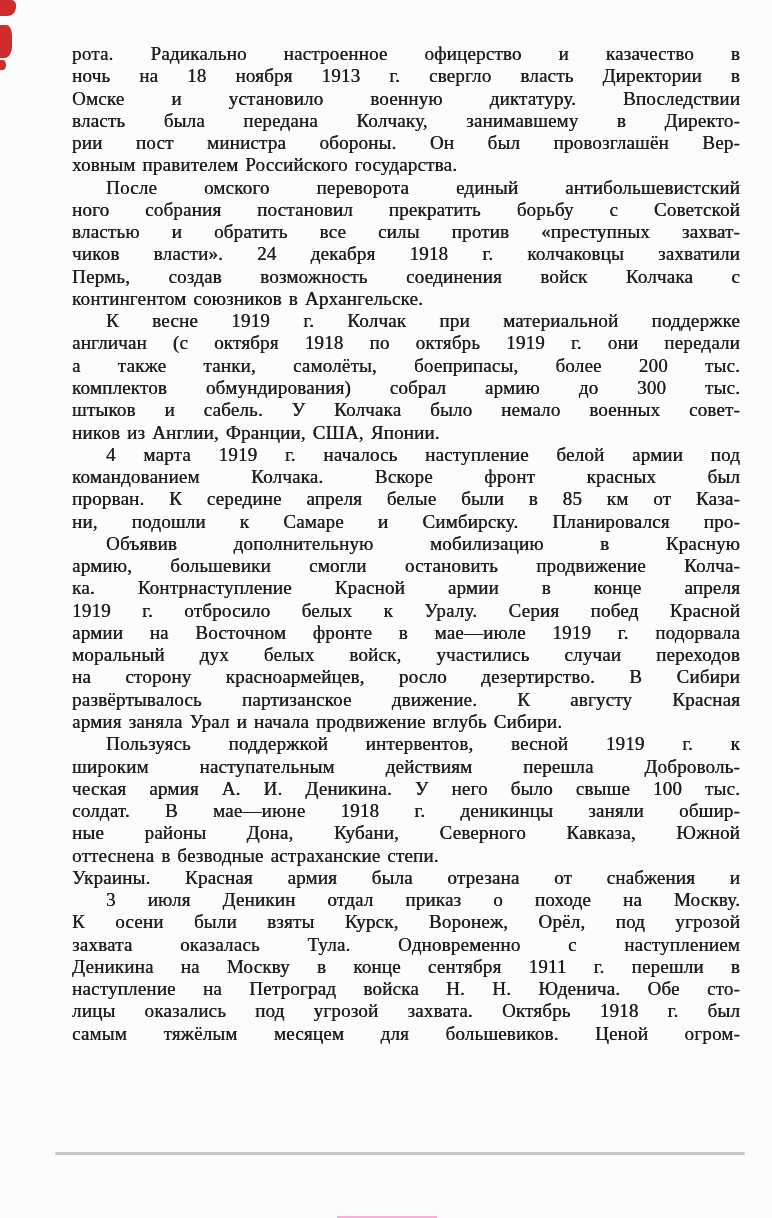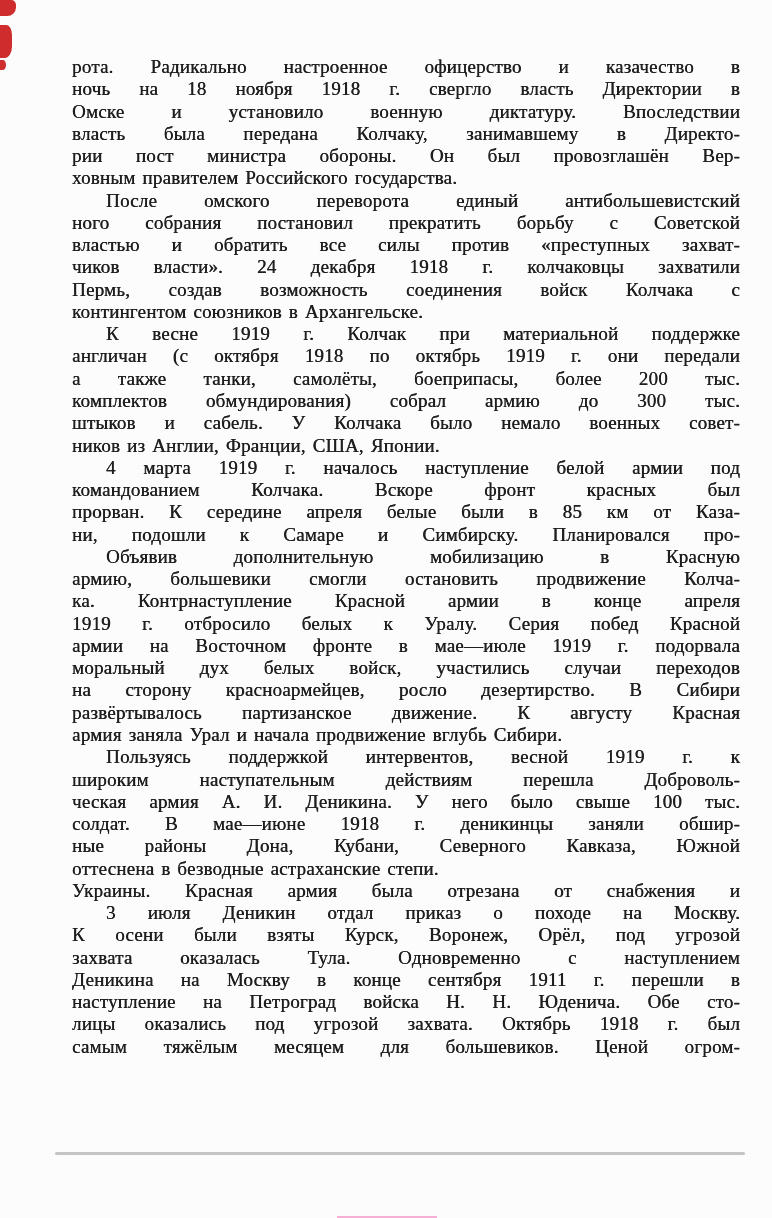--- a/index.html
+++ b/index.html
@@ -15,21 +15,21 @@
     width: 772px;
     height: 1218px;
     background: var(--page-bg, #fcfcfc);
     font-family: "Liberation Serif", "DejaVu Serif", serif;
   }
 
   
   .text-block {
     position: absolute;
     left: 72px;
-    top: 56px;
+    top: 43px;
     width: 668px;
     font-size: 19px;
     line-height: 22.28px;
     color: var(--text, #1f1f1f);
     letter-spacing: 0.2px;
     word-spacing: 2px;
     text-shadow: 0.35px 0 0 currentColor; 
   }
   .para { margin: 0; padding: 0; }
   .line {
@@ -92,21 +92,21 @@
 
 <div class="page">
 
   <div class="mark corner"></div>
   <div class="mark edge1"></div>
   <div class="mark edge2"></div>
 
   <div class="text-block" id="text-block">
       <div class="para">
         <div class="line">рота. Радикально настроенное офицерство и казачество в</div>
-        <div class="line">ночь на 18 ноября 1918 г. свергло власть Директории в</div>
+        <div class="line">ночь на 18 ноября 1913 г. свергло власть Директории в</div>
         <div class="line">Омске и установило военную диктатуру. Впоследствии</div>
         <div class="line">власть была передана Колчаку, занимавшему в Директо-</div>
         <div class="line">рии пост министра обороны. Он был провозглашён Вер-</div>
         <div class="line endpara">ховным правителем Российского государства.</div>
       </div>
       <div class="para indent">
         <div class="line">После омского переворота единый антибольшевистский</div>
         <div class="line">ного собрания постановил прекратить борьбу с Советской</div>
         <div class="line">властью и обратить все силы против «преступных захват-</div>
         <div class="line">чиков власти». 24 декабря 1918 г. колчаковцы захватили</div>

